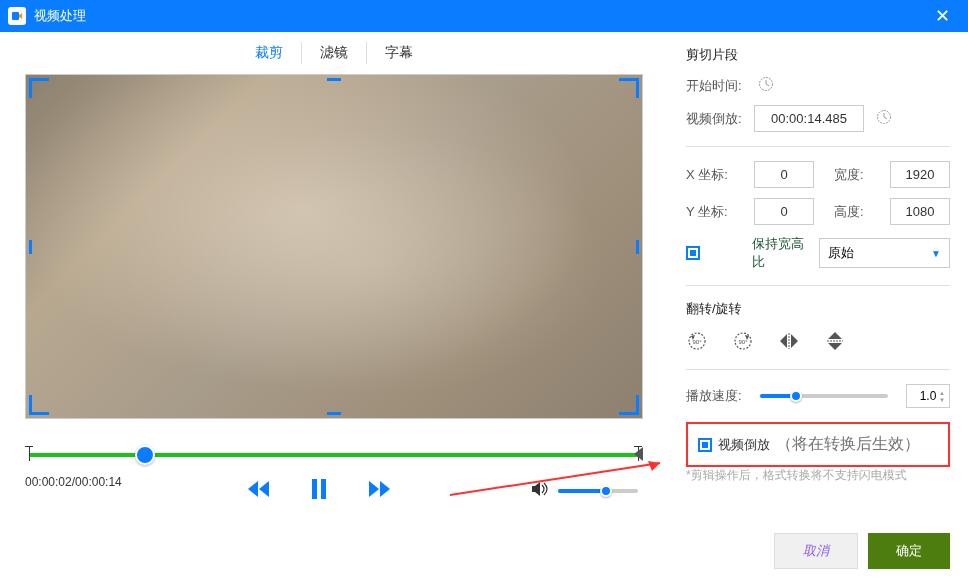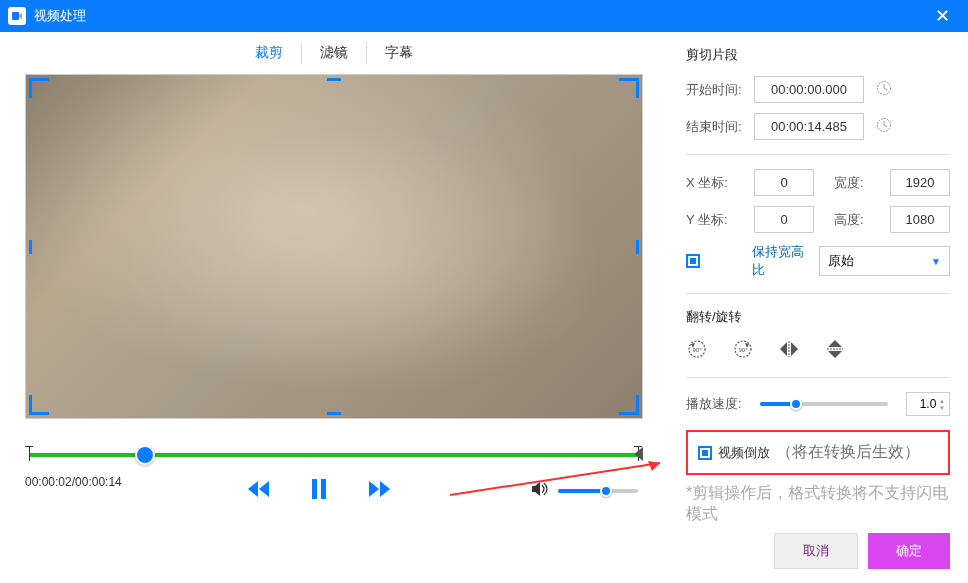--- a/index.html
+++ b/index.html
@@ -75,28 +75,28 @@
     
     .speed-row { display: flex; align-items: center; gap: 18px; }
     .speed-track { flex: 1; height: 4px; background: #ccc; border-radius: 2px; position: relative; }
     .speed-fill { position: absolute; left: 0; top: 0; bottom: 0; width: 28%; background: #0a7cff; border-radius: 2px; }
     .speed-handle { position: absolute; left: 28%; margin-left: -6px; top: -4px; width: 12px; height: 12px; background: #0a7cff; border: 2px solid #fff; border-radius: 50%; box-shadow: 0 1px 2px rgba(0,0,0,0.3); cursor: pointer; }
     .speed-val { border: 1px solid #ccc; padding: 4px 6px; width: 44px; text-align: center; font-size: 12px; position: relative; }
     .spinner { position: absolute; right: 2px; top: 0; bottom: 0; width: 10px; display: flex; flex-direction: column; justify-content: center; font-size: 6px; color: #999; gap: 1px; }
     
     .reverse-box { border: 2px solid #ff3030; padding: 10px; margin-top: 8px; display: flex; align-items: center; gap: 6px; text-align: center; }
     .hint-text { color: #737373; font-size: 16px; }
-    .footer-hint { color: #aaa; font-size: 16px; margin-top: 8px; }
+    .footer-hint { color: #aaa; font-size: 12px; margin-top: 0; }
     
     .arrow-annotation { position: absolute; pointer-events: none; }
     
     .footer { position: absolute; bottom: 14px; right: 18px; display: flex; gap: 10px; }
     .btn { padding: 8px 28px; font-size: 13px; cursor: pointer; border: none; }
-    .btn-cancel { background: #f0f0f0; color: #701a75; border: 1px solid #ddd; }
-    .btn-ok { background: #d946ef; color: #fff; }
+    .btn-cancel { background: #f0f0f0; color: #8b5cf6; border: 1px solid #ddd; font-style: italic; }
+    .btn-ok { background: #4d7c0f; color: #fff; }
   </style>
 </head>
 <body>
 
 <div class="titlebar">
   <div class="titlebar-icon">
     <svg viewBox="0 0 12 12">
         <rect x="1" y="2" width="7" height="8" fill="#0a7cff" rx="1"></rect>
         <path d="M8 5 L11 3 L11 9 L8 7 Z" fill="#ff9020"></path>
       </svg>
@@ -173,30 +173,29 @@
       <line x1="0" y1="40" x2="210" y2="8" stroke="#ff3030" stroke-width="2"></line>
       <polygon points="210,8 198,6 202,16" fill="#ff3030"></polygon>
     </svg>
   </div>
 
   <div class="right-panel">
     <div class="section">
       <div class="section-title">剪切片段</div>
       <div class="form-row">
         <div class="form-label">开始时间:</div>
-        <input class="form-input time-input" value="00:00:00.000" style="">
         <span class="reset-btn">
           <svg width="16" height="16" viewBox="0 0 16 16">
               <circle cx="8" cy="8" r="6.5" fill="none" stroke="#999" stroke-width="1" stroke-dasharray="2 1"></circle>
               <path d="M8 4 L8 8 L11 10" fill="none" stroke="#999" stroke-width="1"></path>
             </svg>
         </span>
       </div>
       <div class="form-row">
-        <div class="form-label">结束时间:</div>
+        <div class="form-label">视频倒放:</div>
         <input class="form-input time-input" value="00:00:14.485" style="">
         <span class="reset-btn">
           <svg width="16" height="16" viewBox="0 0 16 16">
               <circle cx="8" cy="8" r="6.5" fill="none" stroke="#999" stroke-width="1" stroke-dasharray="2 1"></circle>
               <path d="M8 4 L8 8 L11 10" fill="none" stroke="#999" stroke-width="1"></path>
             </svg>
         </span>
       </div>
     </div>
 
@@ -210,21 +209,21 @@
         <input class="form-input num-input" value="1920" style="">
       </div>
       <div class="grid-row">
         <div class="grid-label">Y 坐标:</div>
         <input class="form-input num-input" value="0" style="">
         <div class="grid-label2">高度:</div>
         <input class="form-input num-input" value="1080" style="">
       </div>
       <div class="grid-row">
         <span class="checkbox checked"></span>
-        <span style="color:#0369a1;margin-left:44px;">保持宽高比</span>
+        <span style="color:#14532d;margin-left:44px;">保持宽高比</span>
         <div class="select" style="margin-left:4px;">
           <span>原始</span>
           <span class="chev">▼</span>
         </div>
       </div>
     </div>
 
     <hr class="divider">
 
     <div class="section">

